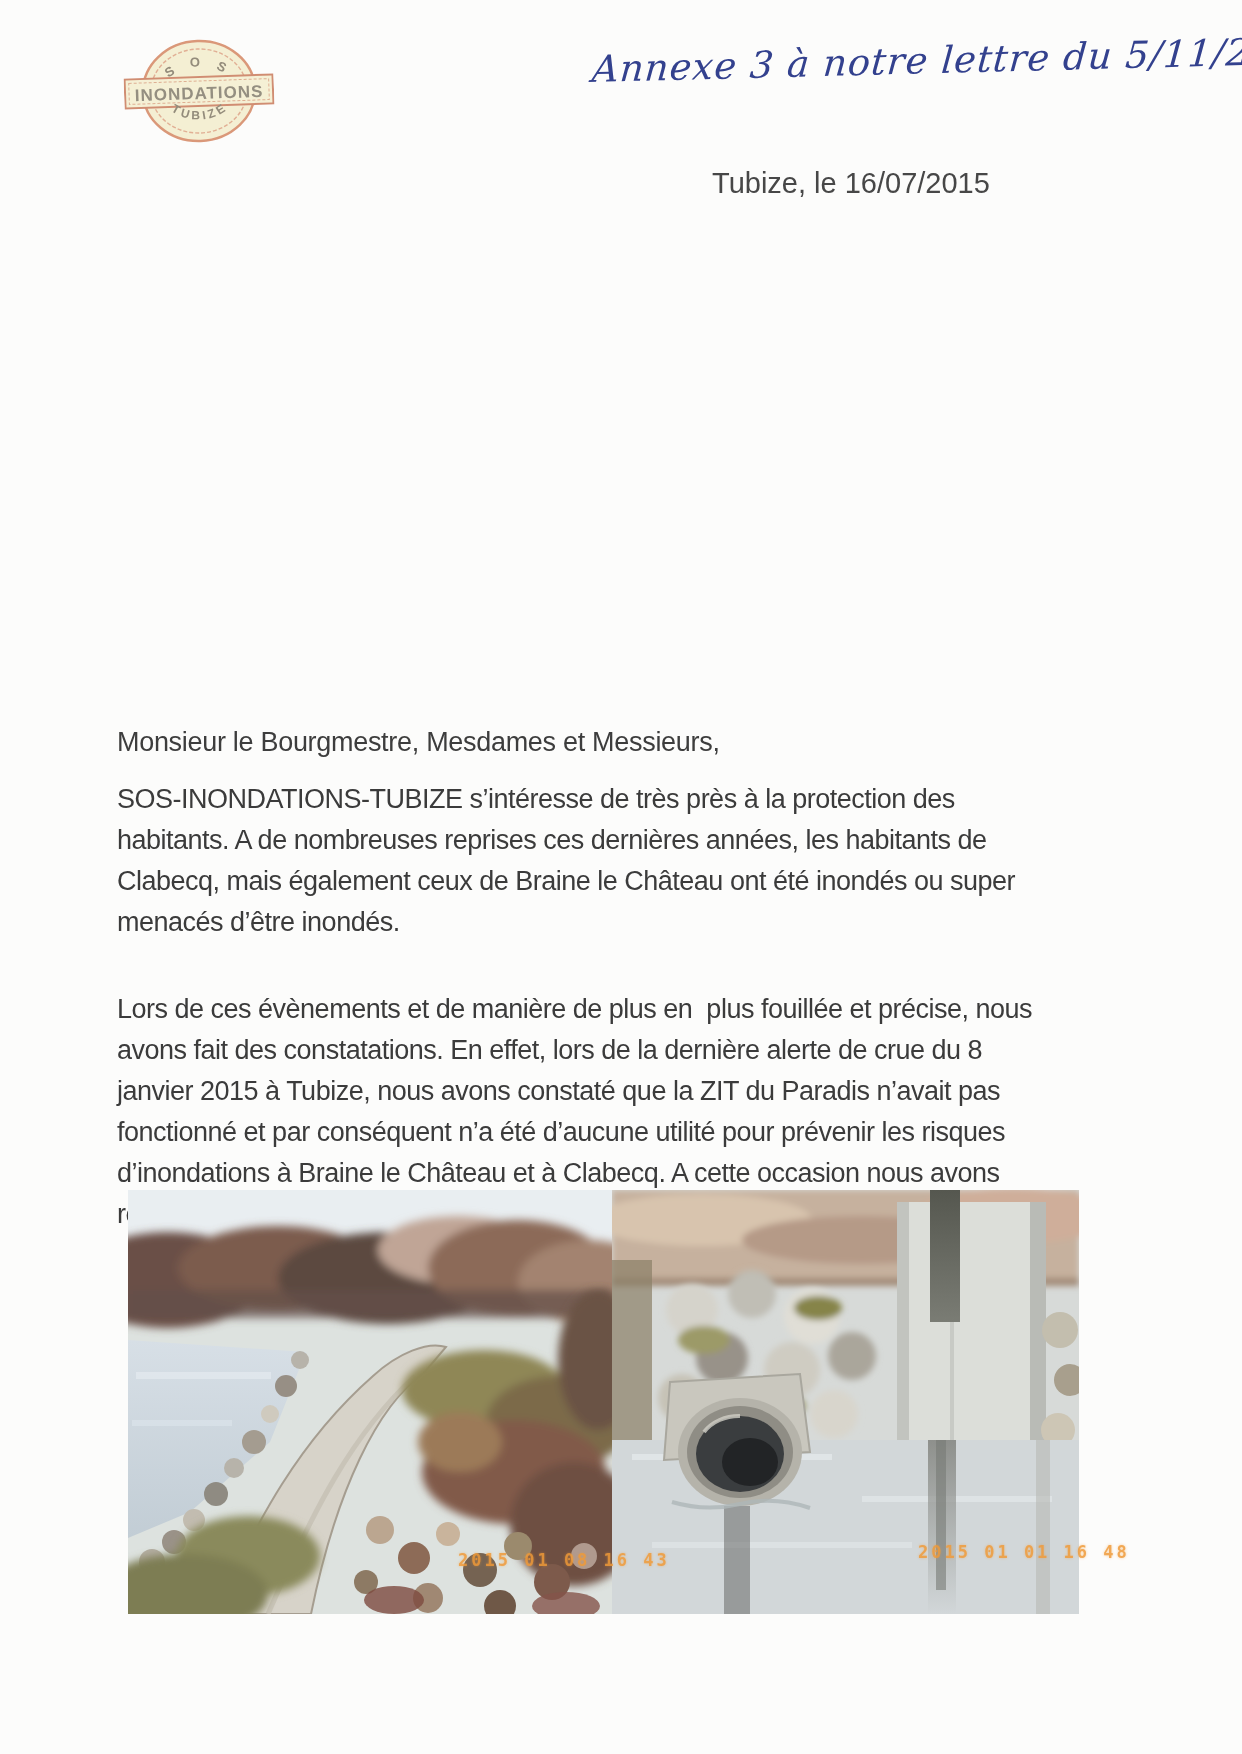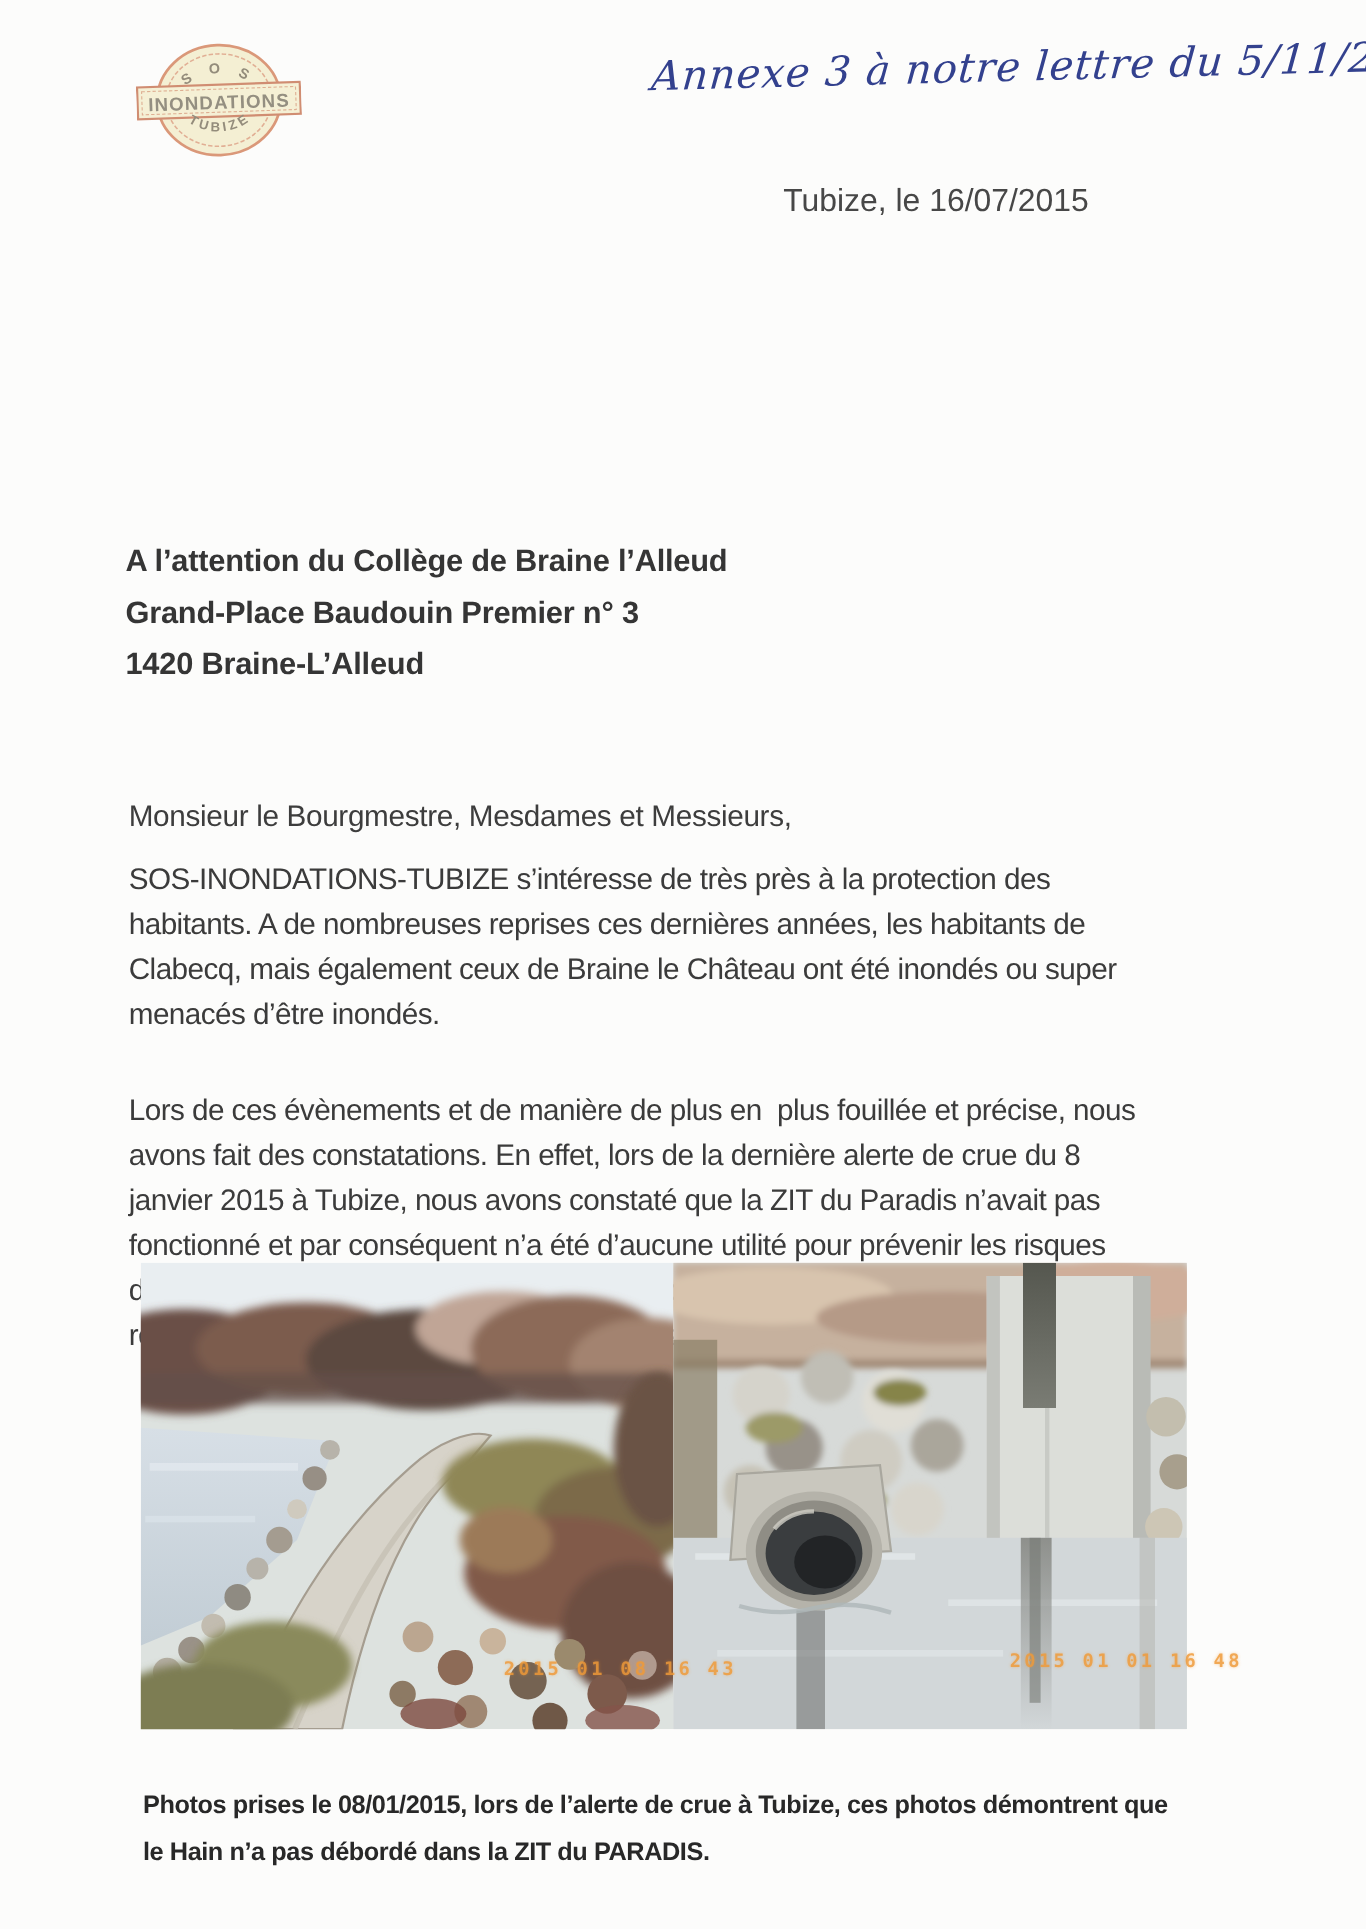--- a/index.html
+++ b/index.html
@@ -18,21 +18,21 @@
     color:#33418e;font-size:37px;letter-spacing:1px;white-space:nowrap;
     transform:rotate(-1.5deg) skewX(-6deg);transform-origin:left top;
   }
   .dateline{left:712px;top:167px;font-size:29px;color:#474747;}
   .subject{left:114px;top:320px;font-size:27px;line-height:45px;white-space:pre;color:#3c3c3c;letter-spacing:-0.3px;}
   .recipient{left:114px;top:486px;font-size:28px;line-height:47px;font-weight:bold;color:#353535;letter-spacing:-0.2px;}
   .salutation{left:117px;top:727px;font-size:27px;letter-spacing:-0.3px;}
   .body-par{font-size:27px;line-height:41px;white-space:pre;letter-spacing:-0.5px;color:#3b3b3b;}
   .par1{left:117px;top:779px;}
   .par2{left:117px;top:943px;margin-top:46px;}
-  .montage{left:128px;top:1148px;width:951px;height:532px;display:flex;}
+  .montage{left:128px;top:1190px;width:951px;height:532px;display:flex;}
   .montage svg{display:block;height:424px;}
   .photo-time{
     position:absolute;color:#f09a38;
     font-family:"DejaVu Sans Mono",monospace;font-weight:bold;font-size:17px;
     letter-spacing:3px;opacity:.85;text-shadow:0 0 3px rgba(240,154,56,.55);white-space:nowrap;
   }
   .caption{left:130px;top:1619px;font-size:23px;font-weight:bold;line-height:43px;white-space:pre;color:#282828;letter-spacing:-0.4px;}
 </style>
 </head>
 <body>
@@ -53,25 +53,20 @@
     <text font-size="12" fill="#8b8371" letter-spacing="3" font-weight="bold">
       <textPath href="#lgBot" startOffset="50%" text-anchor="middle">TUBIZE</textPath>
     </text>
   </svg>
 
   <div class="abs handwriting">Annexe 3  à notre lettre du 5/11/2015</div>
 
   <div class="abs dateline">Tubize, le 16/07/2015</div>
 
 
-  <div class="abs recipient">
-    <div>A l’attention du Collège de Braine l’Alleud</div>
-    <div>Grand-Place Baudouin Premier  n° 3</div>
-    <div>1420 Braine-L’Alleud</div>
-  </div>
 
   <div class="abs body-par par1">SOS-INONDATIONS-TUBIZE s’intéresse de très près à la protection des
 habitants. A de nombreuses reprises ces dernières années, les habitants de
 Clabecq, mais également ceux de Braine le Château ont été inondés ou super
 menacés d’être inondés.</div>
 
   <div class="abs salutation">Monsieur le Bourgmestre, Mesdames et Messieurs,</div>
   <div class="abs body-par par2">Lors de ces évènements et de manière de plus en  plus fouillée et précise, nous
 avons fait des constatations. En effet, lors de la dernière alerte de crue du 8
 janvier 2015 à Tubize, nous avons constaté que la ZIT du Paradis n’avait pas
@@ -211,16 +206,14 @@
         <path d="M 92 242 A 42 36 0 0 1 128 226" fill="none" stroke="#d0cec5" stroke-width="4" opacity="0.8"></path>
         <rect x="112" y="316" width="26" height="108" fill="#5e605e" opacity="0.5"></rect>
         <path d="M 60 312 q 34 10 68 2 q 34 -8 70 4" fill="none" stroke="#aeb6b8" stroke-width="4" opacity="0.8"></path>
       </g>
     </svg>
 
     <span class="photo-time" style="left:330px;top:360px;">2015 01 08 16 43</span>
     <span class="photo-time" style="left:790px;top:352px;">2015 01 01 16 48</span>
   </div>
 
-  <div class="abs caption">Photos prises le 08/01/2015, lors de l’alerte de crue à Tubize, ces photos démontrent que
-le Hain n’a pas débordé dans la ZIT du PARADIS.</div>
 
 </div>
 
 </body></html>

